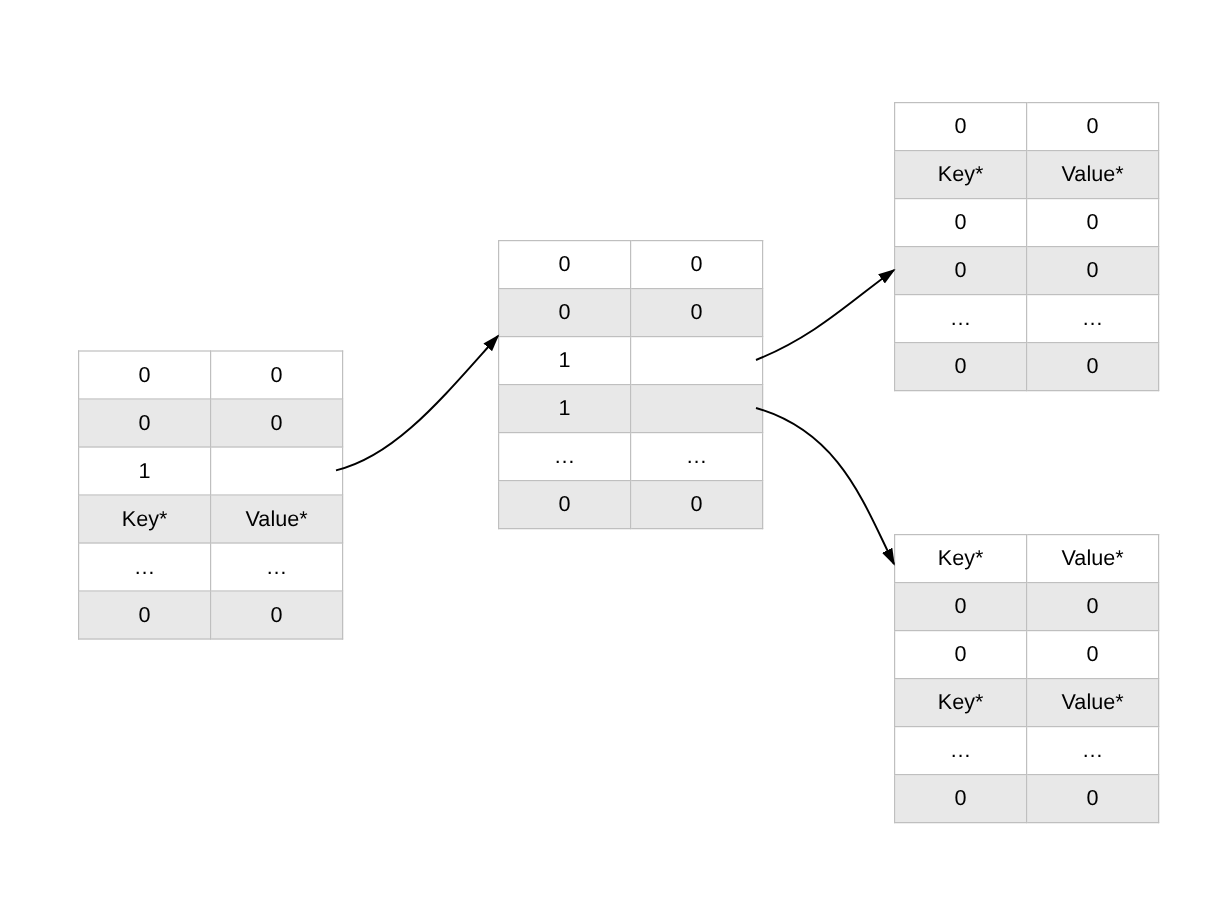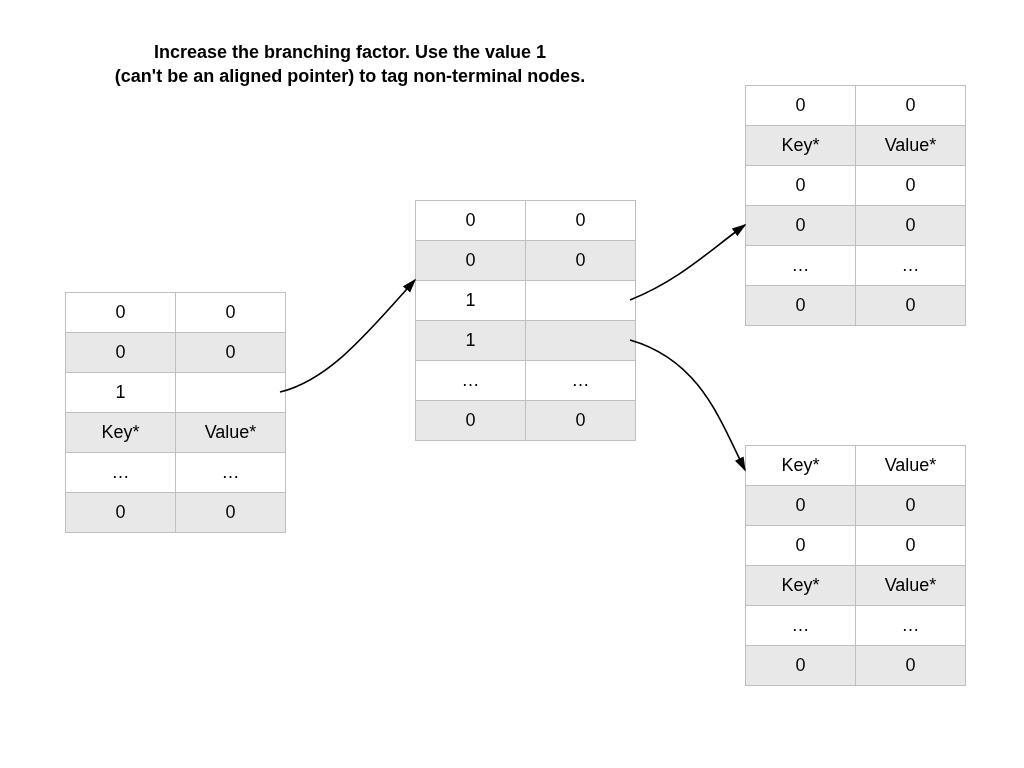--- a/index.html
+++ b/index.html
@@ -49,22 +49,21 @@
     position: absolute;
     left: 0; top: 0;
     width: 1024px; height: 768px;
     pointer-events: none;
   }
 </style>
 </head>
 <body>
 
 <div class="title">
-  <span>Increase the branching factor. Use the value 1</span><br>
-  <span>(can't be an aligned pointer) to tag non-terminal nodes.</span>
+  <br>
 </div>
 
 <table id="tableA" class="tbl">
   <tbody>
       <tr>
         <td>0</td>
         <td>0</td>
       </tr>
   <tr>
         <td>0</td>

